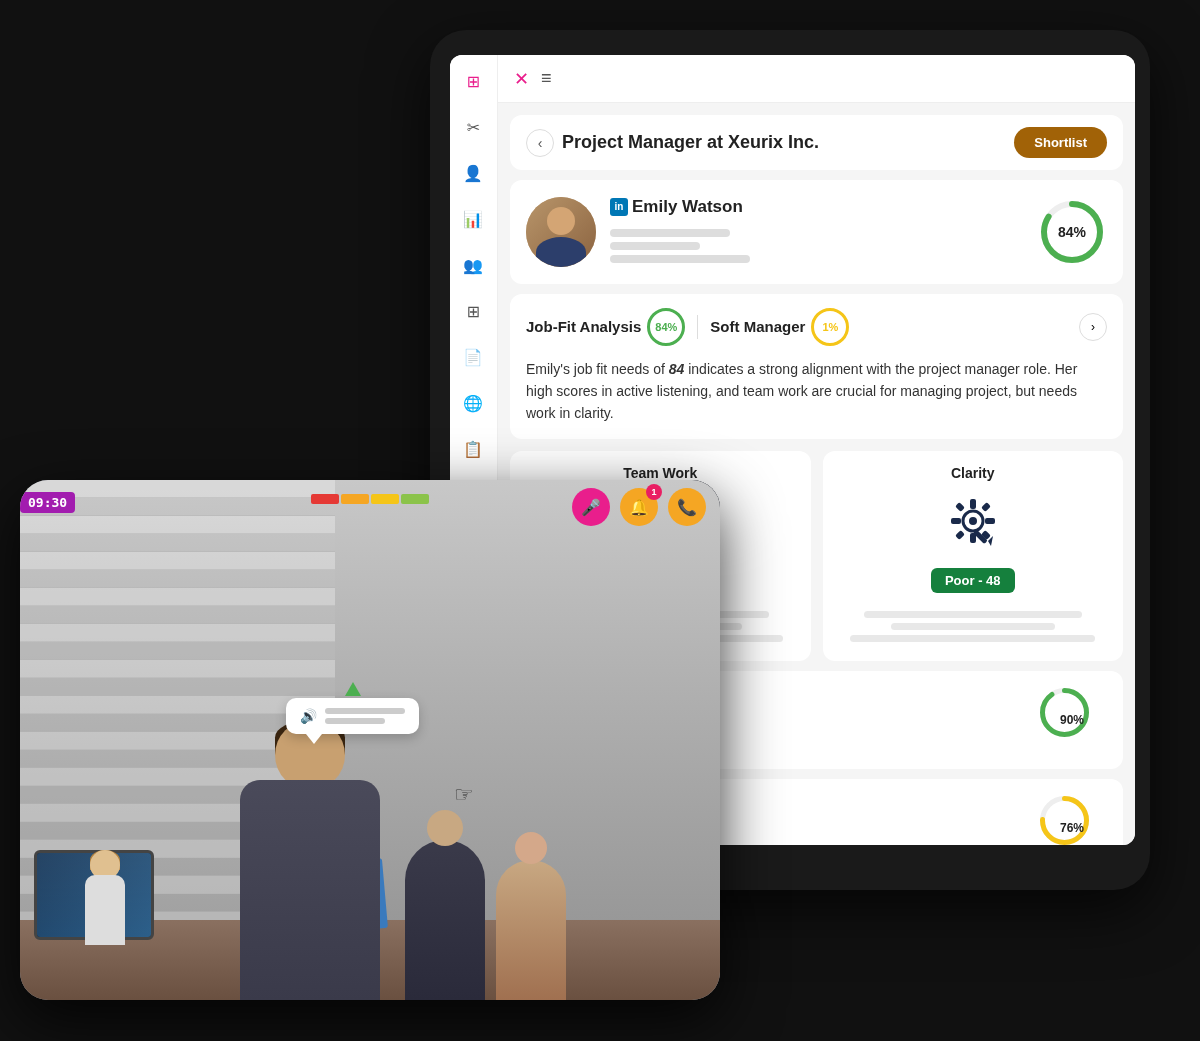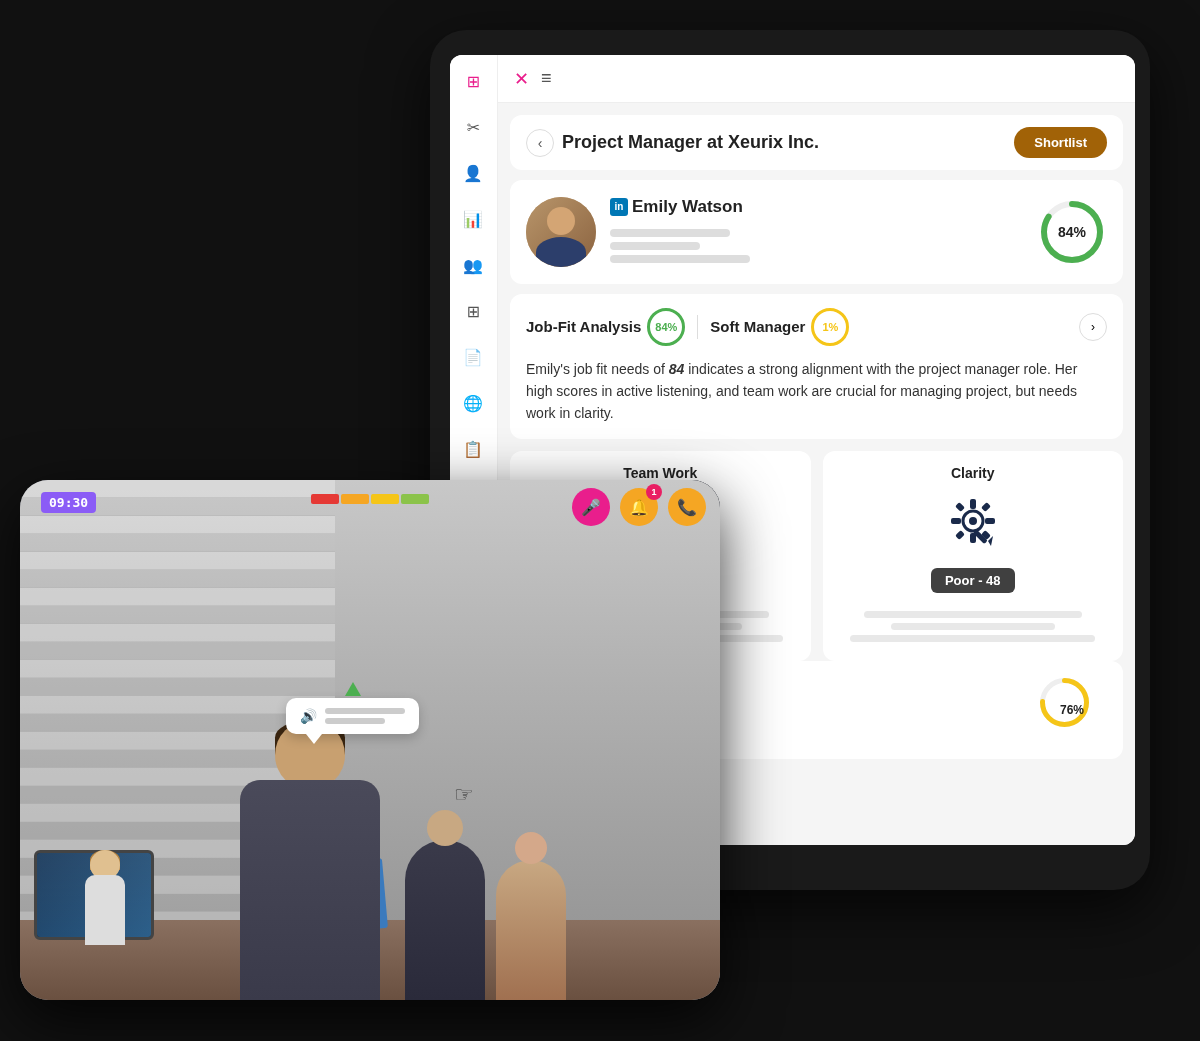--- a/index.html
+++ b/index.html
@@ -349,21 +349,21 @@
     .skill-badge {
       border-radius: 6px;
       padding: 5px 14px;
       font-size: 13px;
       font-weight: 700;
       color: #fff;
       display: inline-block;
       margin-bottom: 10px;
     }
     .skill-badge.average { background: #f5a623; }
-    .skill-badge.poor { background: #404040; }
+    .skill-badge.poor { background: #15803d; }
     .skill-lines { margin-top: 8px; }
     .skill-line {
       height: 7px;
       background: #e8e8e8;
       border-radius: 4px;
       margin-bottom: 5px;
     }
     .skill-line.w80 { width: 80%; margin: 0 auto 5px; }
     .skill-line.w60 { width: 60%; margin: 0 auto 5px; }
     .skill-line.w90 { width: 90%; margin: 0 auto 5px; }
@@ -571,22 +571,22 @@
     
     .hud-overlay {
       position: absolute;
       inset: 0;
       pointer-events: none;
     }
 
     .timestamp {
       position: absolute;
       top: 12px;
-      left: 21px;
-      background: #8b5cf6;
+      left: 0;
+      background: #a21caf;
       color: #fff;
       font-size: 13px;
       font-weight: 700;
       padding: 3px 8px;
       border-radius: 4px;
       font-family: monospace;
       text-align: right;
     }
 
     .color-bar {
@@ -849,20 +849,33 @@
         </div>
         <span class="skill-badge poor">Poor - 48</span>
         <div class="skill-lines">
           <div class="skill-line w80"></div>
           <div class="skill-line w60"></div>
           <div class="skill-line w90"></div>
         </div>
       </div>
     </div>
 
+    <div class="section-row" style="margin-top:10px;">
+      <div class="section-row-left">
+        <span class="chevron-right">›</span>
+        <span>Project Management</span>
+      </div>
+      <div class="circle-progress">
+        <svg width="55" height="55" viewBox="0 0 55 55">
+          <circle cx="27.5" cy="27.5" r="22" fill="none" stroke="#eee" stroke-width="5"></circle>
+          <circle cx="27.5" cy="27.5" r="22" fill="none" stroke="#4caf50" stroke-width="5" stroke-dasharray="124 138" stroke-linecap="round"></circle>
+        </svg>
+        <span class="pct-label" style="font-size:12px;">90%</span>
+      </div>
+    </div>
 
     <div class="section-row">
       <div class="section-row-left">
         <span class="chevron-right">›</span>
         <span>Strategic Thinking</span>
       </div>
       <div class="circle-progress">
         <svg width="55" height="55" viewBox="0 0 55 55">
           <circle cx="27.5" cy="27.5" r="22" fill="none" stroke="#eee" stroke-width="5"></circle>
           <circle cx="27.5" cy="27.5" r="22" fill="none" stroke="#f5c518" stroke-width="5" stroke-dasharray="104 138" stroke-linecap="round"></circle>

